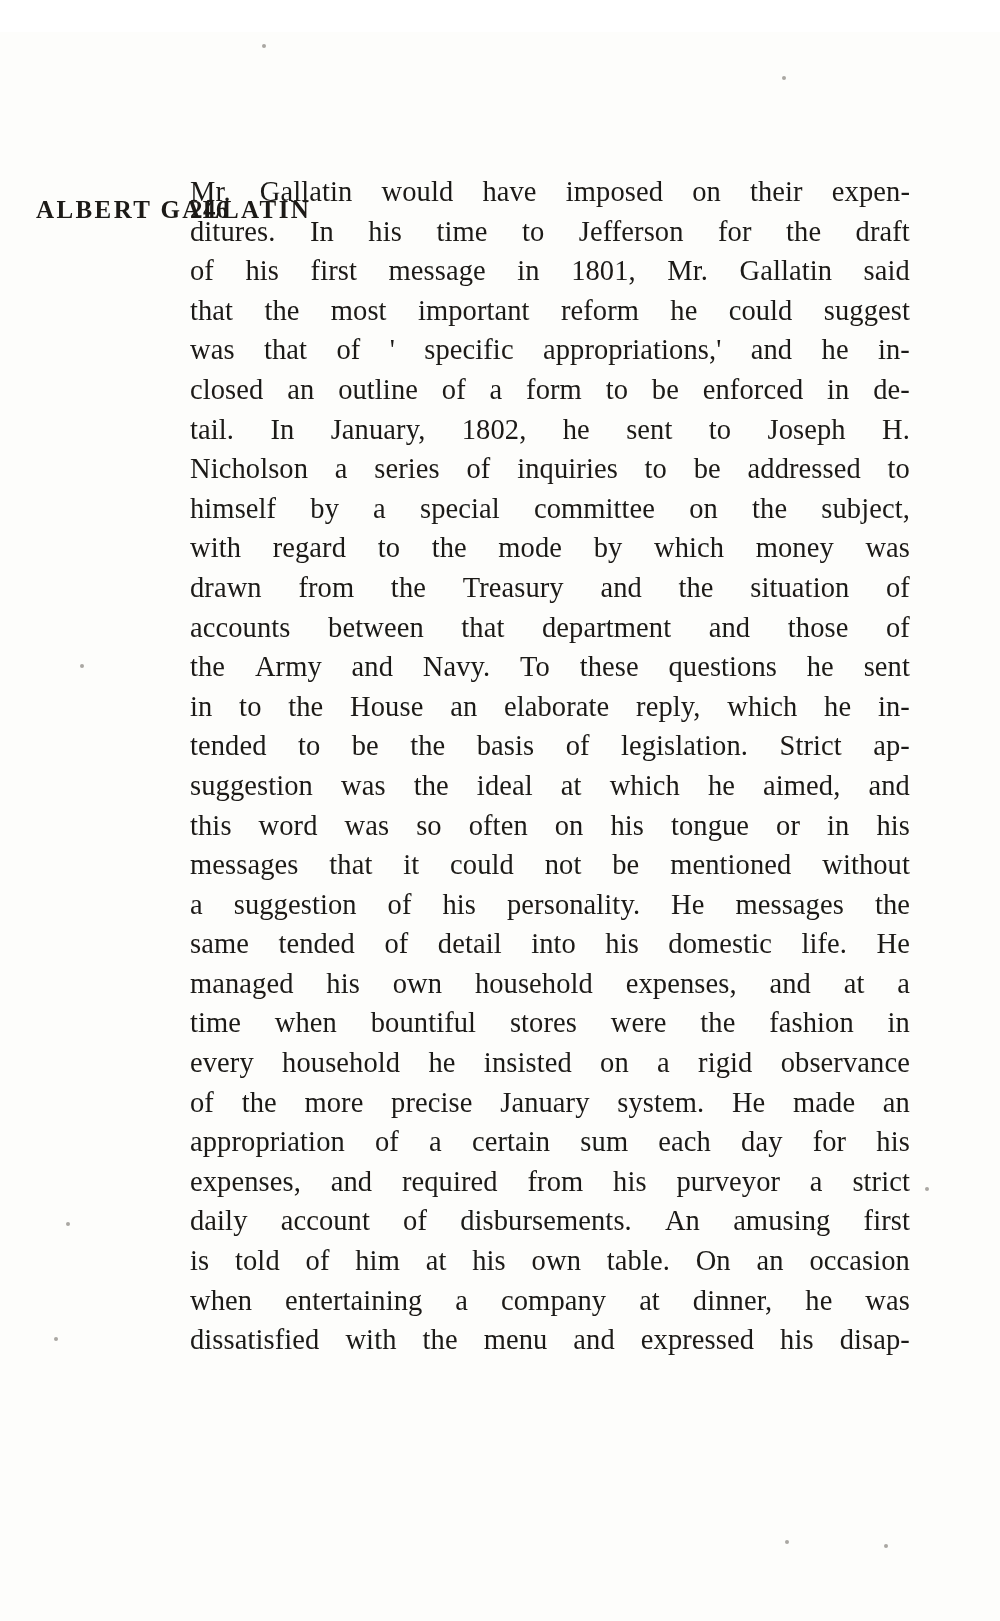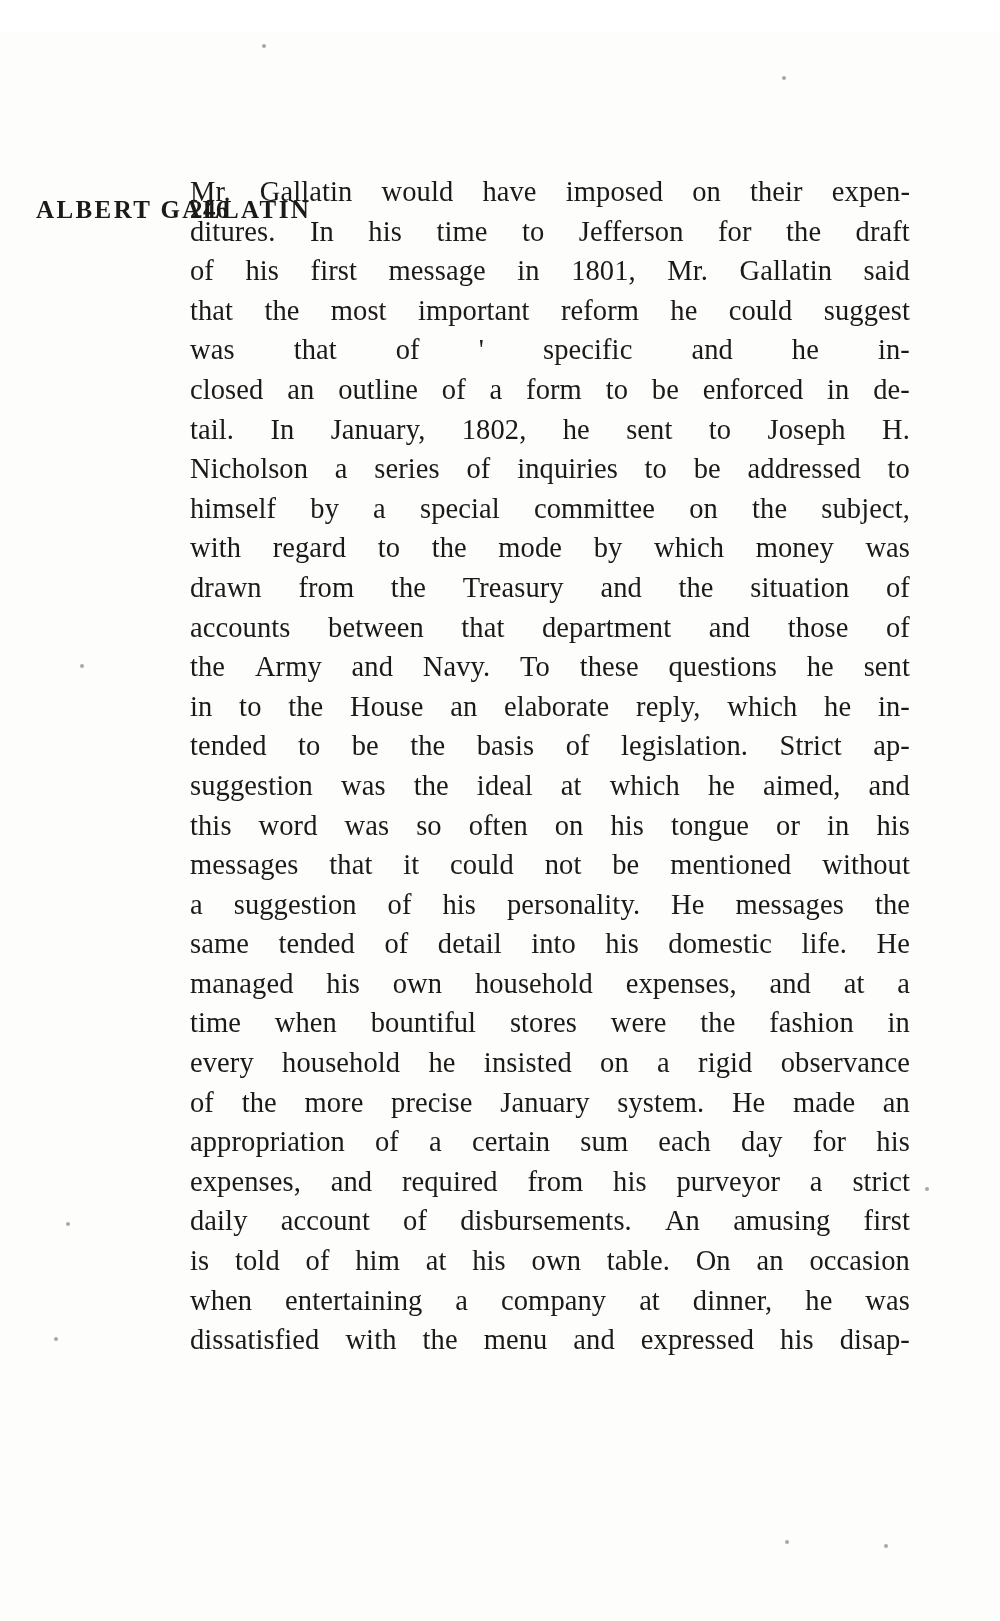--- a/index.html
+++ b/index.html
@@ -139,20 +139,21 @@
         <span>he</span>
         <span>could</span>
         <span>suggest</span>
       </div>
       <div class="line j">
         <span>was</span>
         <span>that</span>
         <span>of</span>
         <span>'</span>
         <span>specific</span>
+        <span>appropriations,'</span>
         <span>and</span>
         <span>he</span>
         <span>in-</span>
       </div>
       <div class="line j">
         <span>closed</span>
         <span>an</span>
         <span>outline</span>
         <span>of</span>
         <span>a</span>

